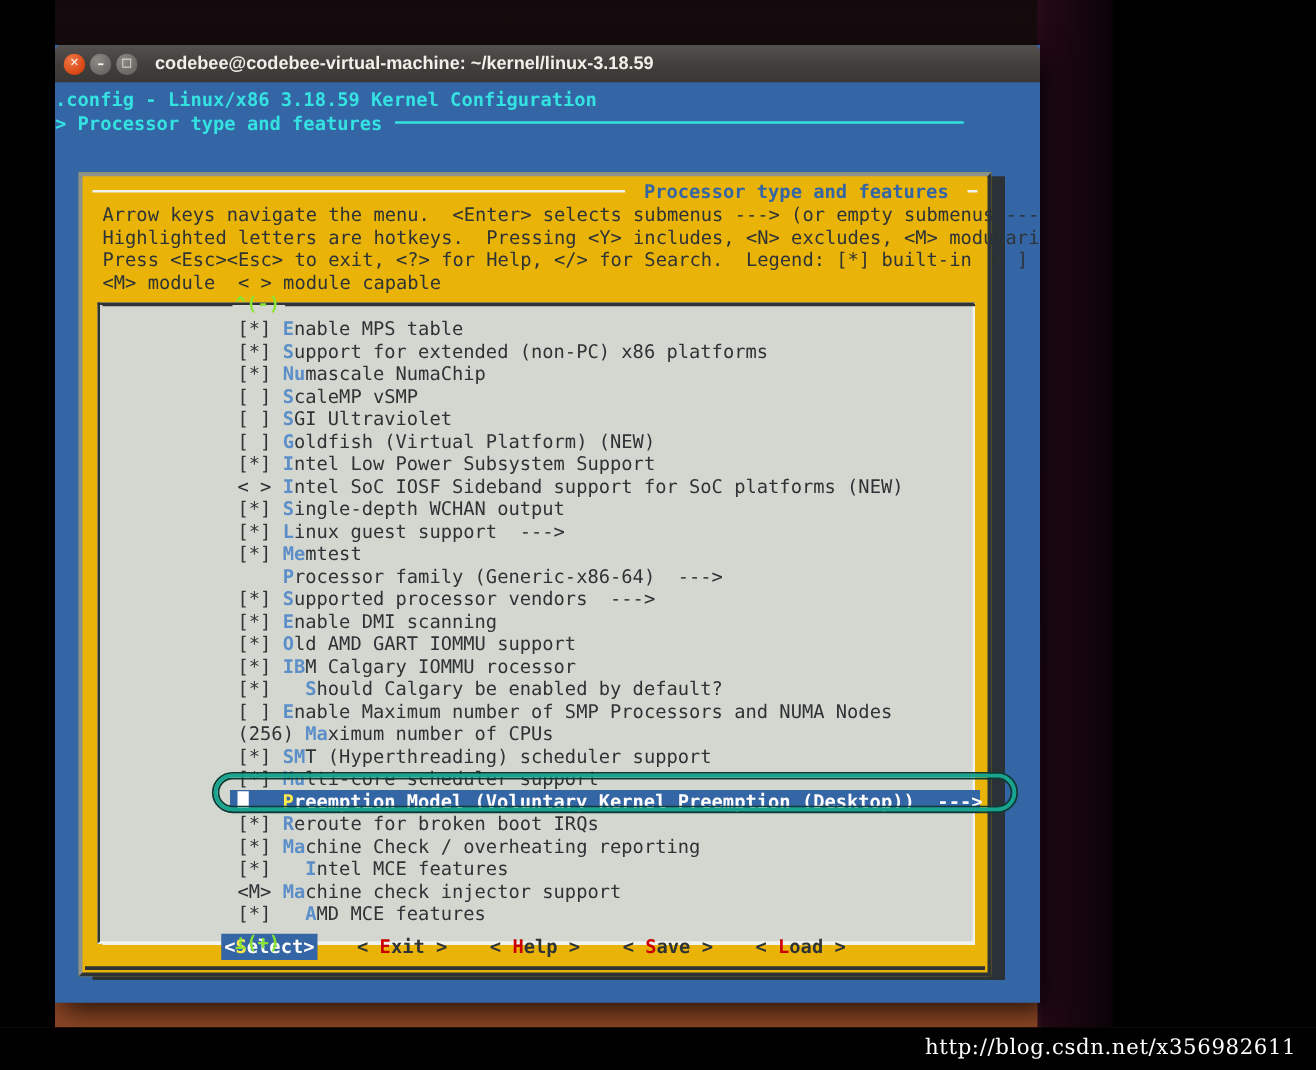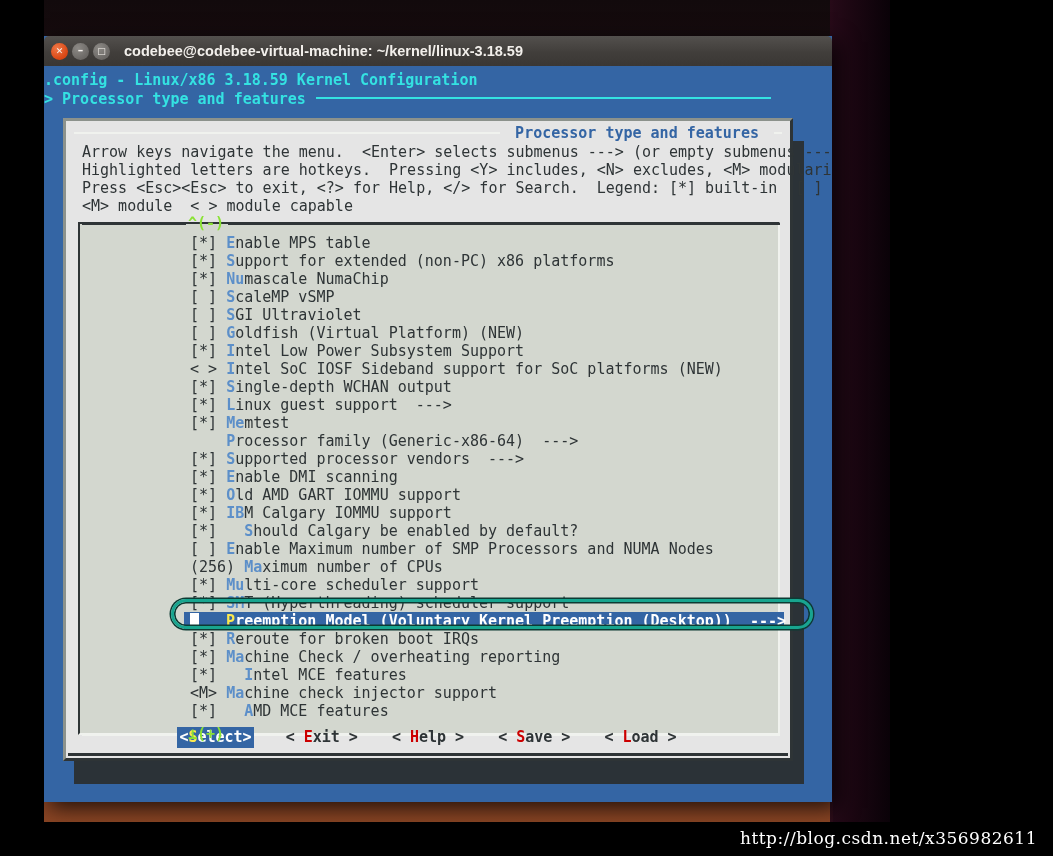--- a/index.html
+++ b/index.html
@@ -109,23 +109,23 @@
     height: 2px;
     background: #34e2e2;
     vertical-align: middle;
     margin-left: 10px;
     margin-bottom: 3px;
   }
 
   
   .dialog {
     position: absolute;
-    left: 19px; top: 52px;
+    left: 19px; top: 72px;
     width: 730px; height: 643px;
-    background: #e5e5e5;
+    background: #eab308;
     border-left: 3px solid #8c928c;
     border-top: 3px solid #8c928c;
     border-right: 3px solid #2e3436;
     border-bottom: 3px solid #2e3436;
   }
   .dialog-shadow {
     position: absolute;
     left: 30px; top: 75px;
     width: 730px; height: 643px;
     background: #2b2f31;
@@ -340,26 +340,26 @@
               <div class="mrow"><span>[ ] </span><span class="hot">G</span><span>oldfish (Virtual Platform) (NEW)</span></div>
               <div class="mrow"><span>[*] </span><span class="hot">I</span><span>ntel Low Power Subsystem Support</span></div>
               <div class="mrow"><span>&lt; &gt; </span><span class="hot">I</span><span>ntel SoC IOSF Sideband support for SoC platforms (NEW)</span></div>
               <div class="mrow"><span>[*] </span><span class="hot">S</span><span>ingle-depth WCHAN output</span></div>
               <div class="mrow"><span>[*] </span><span class="hot">L</span><span>inux guest support  ---&gt;</span></div>
               <div class="mrow"><span>[*] </span><span class="hot">Me</span><span>mtest</span></div>
               <div class="mrow"><span>    </span><span class="hot">P</span><span>rocessor family (Generic-x86-64)  ---&gt;</span></div>
               <div class="mrow"><span>[*] </span><span class="hot">S</span><span>upported processor vendors  ---&gt;</span></div>
               <div class="mrow"><span>[*] </span><span class="hot">E</span><span>nable DMI scanning</span></div>
               <div class="mrow"><span>[*] </span><span class="hot">O</span><span>ld AMD GART IOMMU support</span></div>
-              <div class="mrow"><span>[*] </span><span class="hot">IB</span><span>M Calgary IOMMU support</span></div>
+              <div class="mrow"><span>[*] </span><span class="hot">IB</span><span>M Calgary IOMMU rocessor</span></div>
               <div class="mrow"><span>[*]   </span><span class="hot">S</span><span>hould Calgary be enabled by default?</span></div>
               <div class="mrow"><span>[ ] </span><span class="hot">E</span><span>nable Maximum number of SMP Processors and NUMA Nodes</span></div>
               <div class="mrow"><span>(256) </span><span class="hot">Ma</span><span>ximum number of CPUs</span></div>
+              <div class="mrow"><span>[*] </span><span class="hot">SM</span><span>T (Hyperthreading) scheduler support</span></div>
               <div class="mrow"><span>[*] </span><span class="hot">Mu</span><span>lti-core scheduler support</span></div>
-              <div class="mrow"><span>[*] </span><span class="hot">SM</span><span>T (Hyperthreading) scheduler support</span></div>
               <div class="mrow sel"><span class="cursorblk"></span><span>   </span><span class="hot">P</span><span>reemption Model (Voluntary Kernel Preemption (Desktop))  ---&gt;</span></div>
               <div class="mrow"><span>[*] </span><span class="hot">R</span><span>eroute for broken boot IRQs</span></div>
               <div class="mrow"><span>[*] </span><span class="hot">Ma</span><span>chine Check / overheating reporting</span></div>
               <div class="mrow"><span>[*]   </span><span class="hot">I</span><span>ntel MCE features</span></div>
               <div class="mrow"><span>&lt;M&gt; </span><span class="hot">Ma</span><span>chine check injector support</span></div>
               <div class="mrow"><span>[*]   </span><span class="hot">A</span><span>MD MCE features</span></div>
             </div>
 
           <div class="scrollind bot">
             <span class="si-rule-l"></span>

